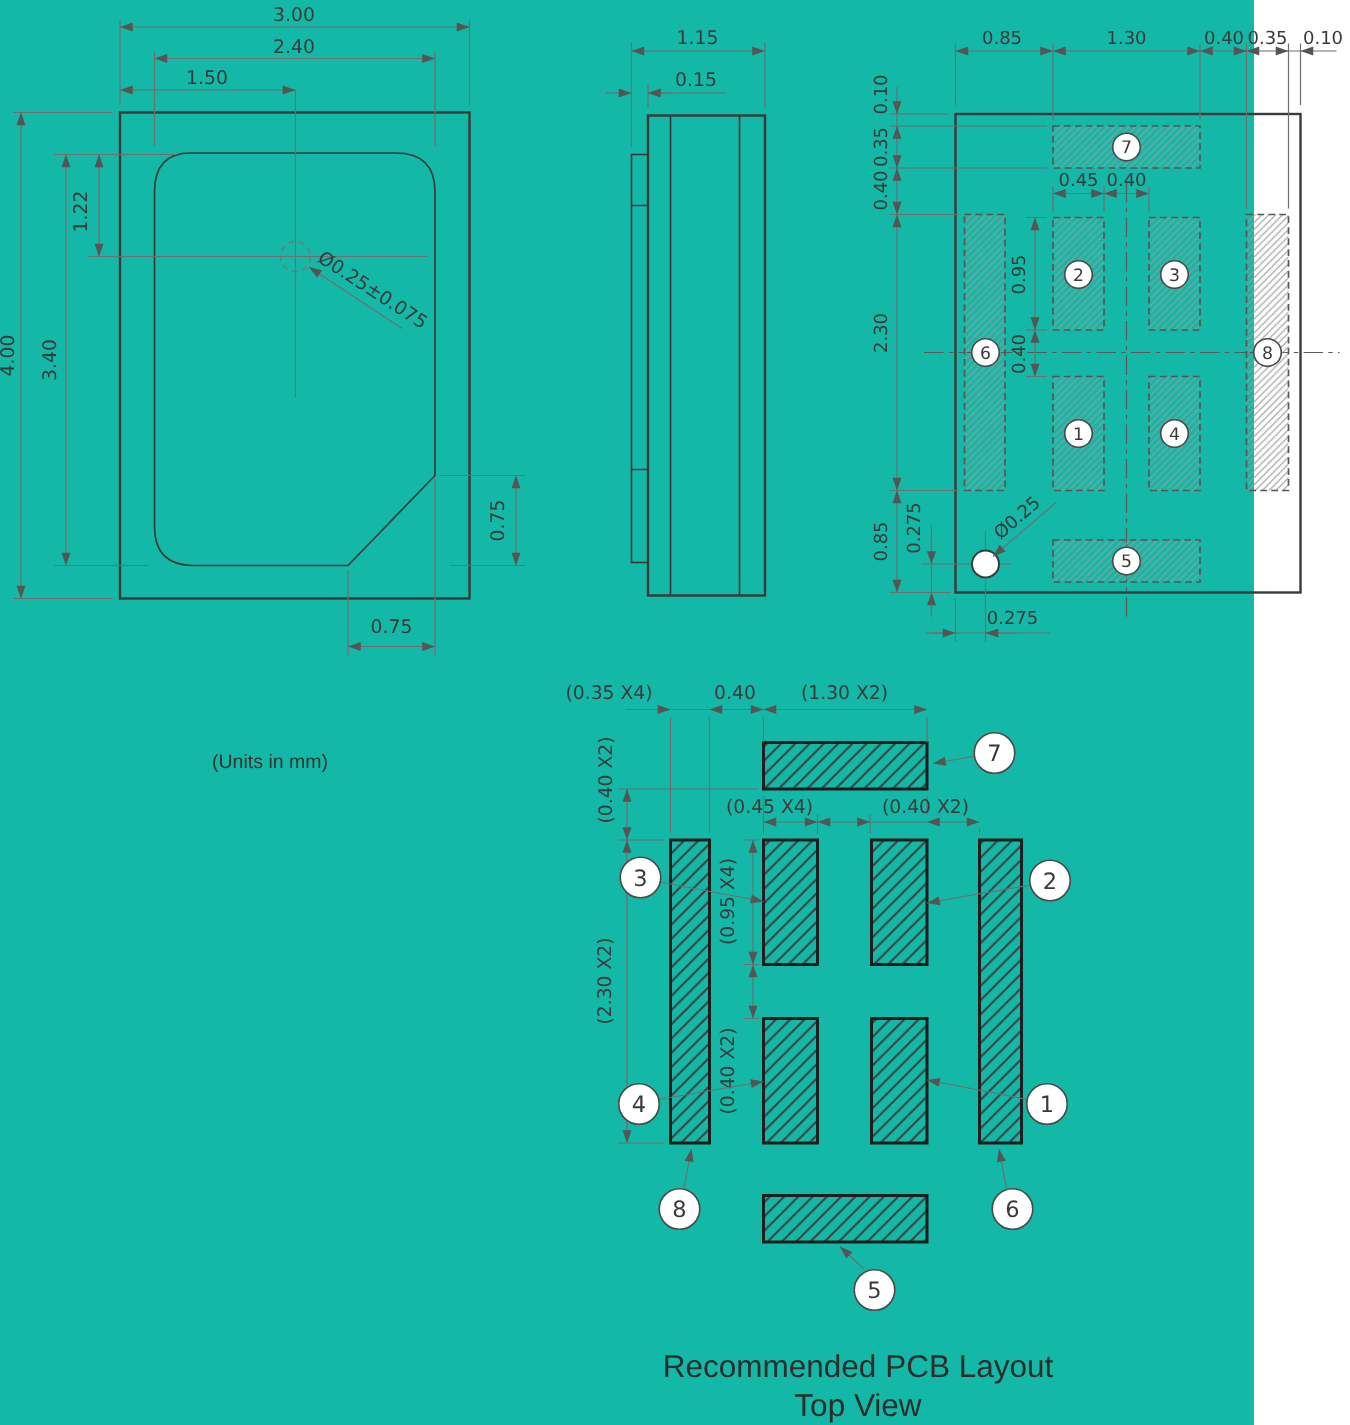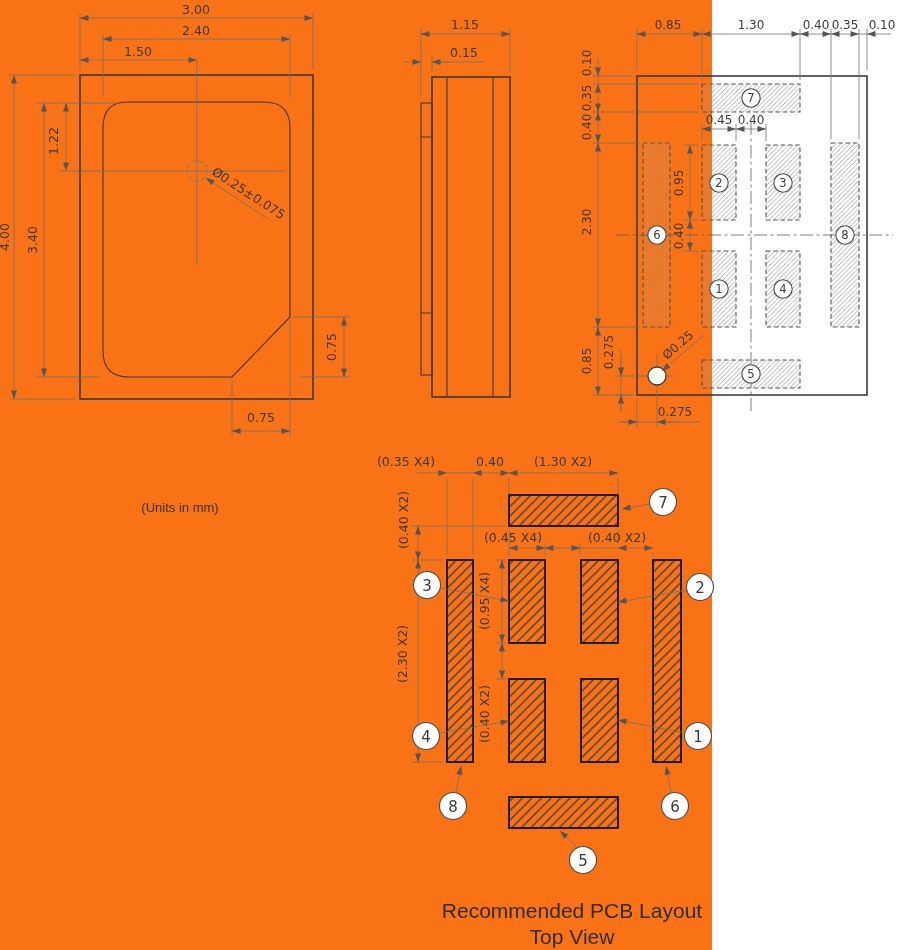--- a/index.html
+++ b/index.html
@@ -1,16 +1,16 @@
 <!DOCTYPE html>
 <html><head>
 <meta charset="utf-8">
 <style>
   html,body{margin:0;padding:0;background:#fff;}
-  .stage{width:712px;height:950px;position:relative;background:#f97316;}
+  .stage{width:836px;height:950px;position:relative;background:#14b8a6;}
   svg{display:block;}
   .outline{fill:none;stroke:#3a3a3a;stroke-width:1.6;}
   .mid{fill:none;stroke:#3a3a3a;stroke-width:1.1;}
   .ext{fill:none;stroke:#6f6f6f;stroke-width:0.8;}
   .dim{fill:none;stroke:#6f6f6f;stroke-width:0.8;}
   .cl{fill:none;stroke:#5a5a5a;stroke-width:0.8;stroke-dasharray:13 3.5 3 3.5;}
   .padv{fill:url(#hfine);stroke:#555;stroke-width:1.1;stroke-dasharray:4.5 2.8;}
   .padp{fill:url(#hcoarse);stroke:#1e1e1e;stroke-width:2;}
   .dt{font-family:"DejaVu Sans",sans-serif;font-size:12.5px;fill:#3a3a3a;text-anchor:middle;}
   .dts{font-family:"DejaVu Sans",sans-serif;font-size:12px;fill:#3a3a3a;text-anchor:middle;}

